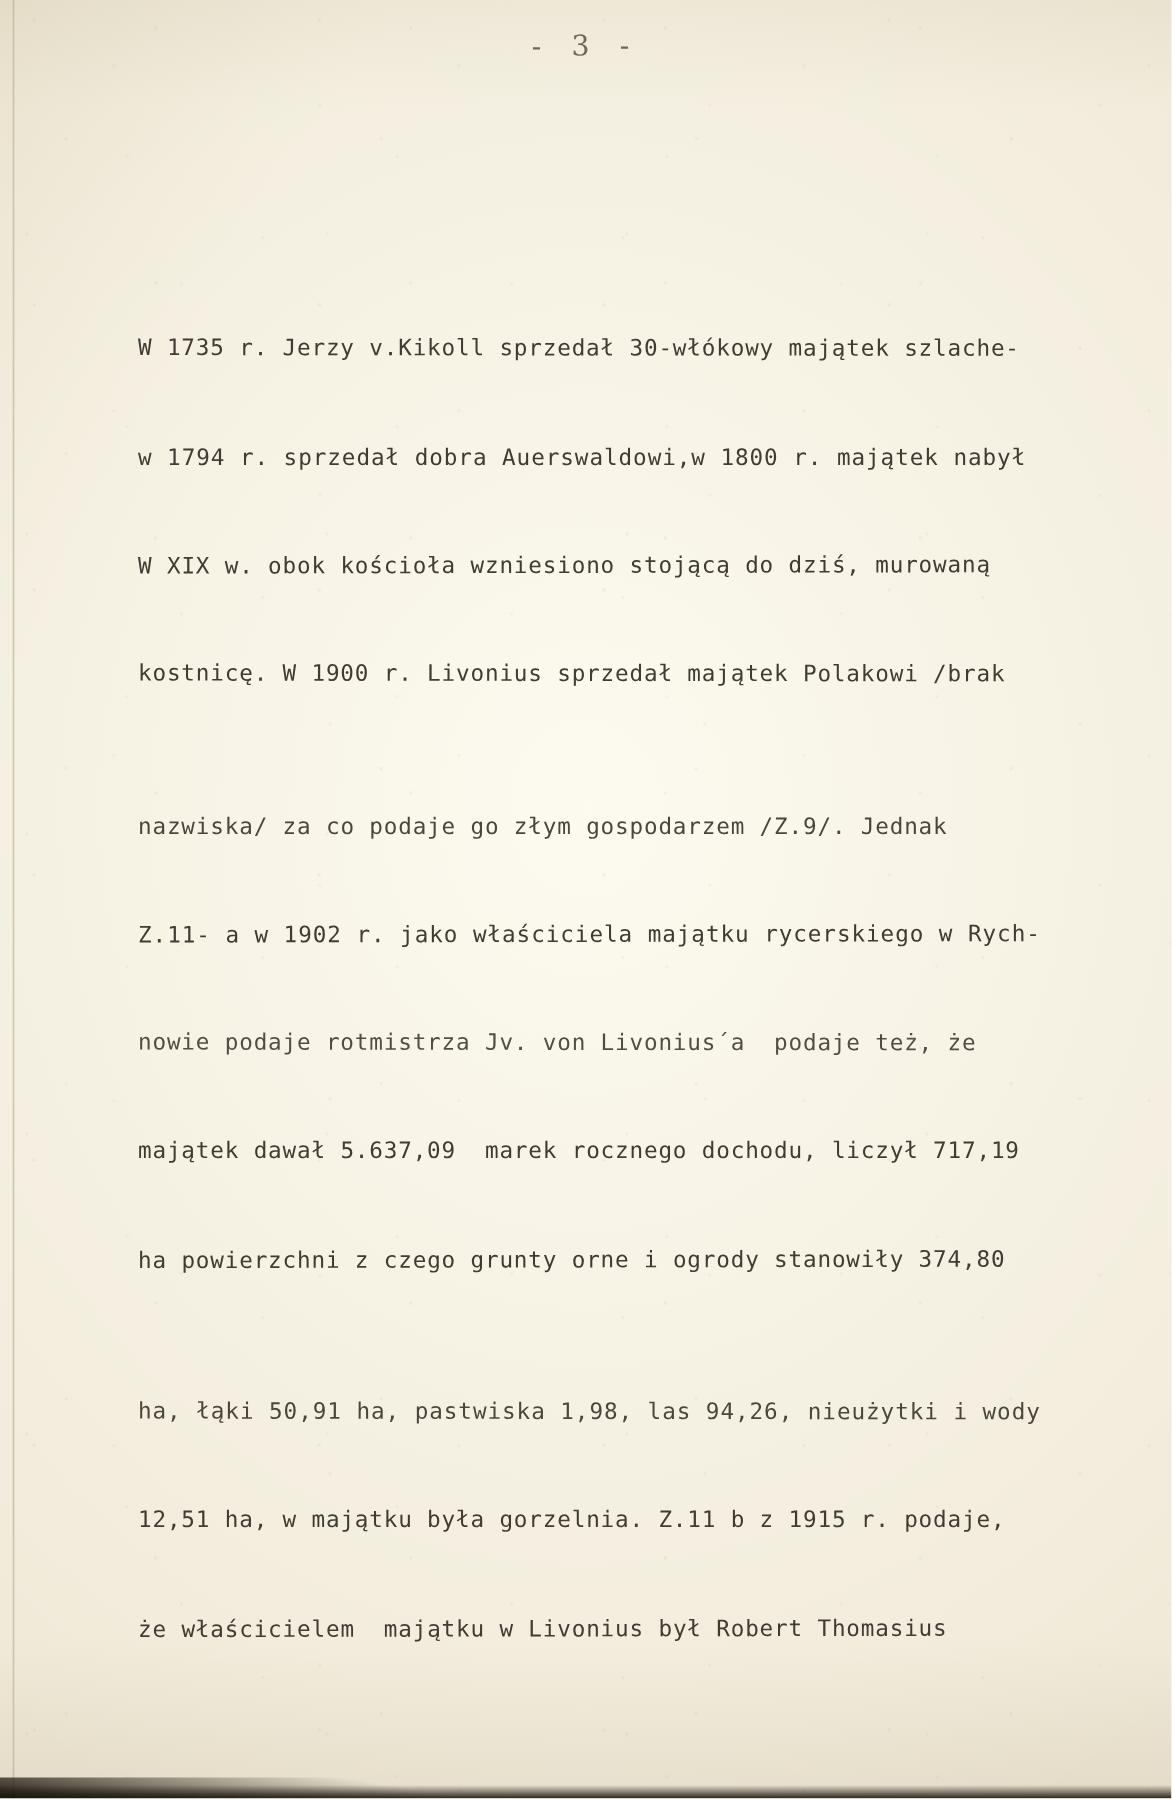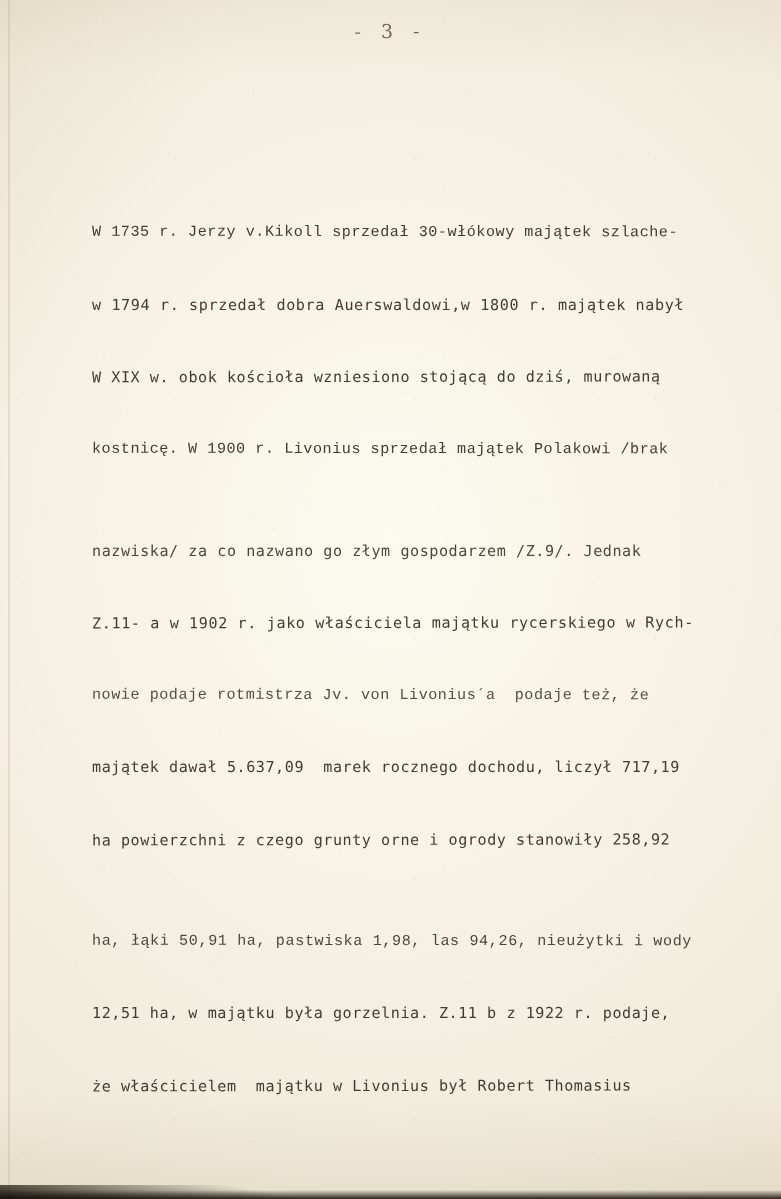--- a/index.html
+++ b/index.html
@@ -103,21 +103,21 @@
     white-space: pre-wrap;
   }
 
   .tline {
     display: block;
     white-space: pre;
     transform-origin: left center;
   }
   
   .tline:nth-child(3n)   { transform: translateY(0.4px) rotate(-0.09deg); }
-  .tline:nth-child(3n+1) { transform: translateY(-0.3px) rotate(0.05deg); font-family: Liberation Mono, monospace; }
+  .tline:nth-child(3n+1) { transform: translateY(-0.3px) rotate(0.05deg); }
   .tline:nth-child(5n)   { opacity: .94; margin-top: 29px; }
   .tline:nth-child(7n)   { opacity: .9; }
   .tline:nth-child(4n+2) { letter-spacing: .62px; }
 </style>
 </head>
 <body>
 
 <div class="page">
 
   <div class="grain"></div>
@@ -125,27 +125,27 @@
 
   <div class="folio">-  3  -</div>
 
   <div class="body-text">
     
     <p class="para">
       <span class="tline">W 1735 r. Jerzy v.Kikoll sprzedał 30-włókowy majątek szlache-</span>
       <span class="tline">w 1794 r. sprzedał dobra Auerswaldowi,w 1800 r. majątek nabył</span>
       <span class="tline">W XIX w. obok kościoła wzniesiono stojącą do dziś, murowaną</span>
       <span class="tline">kostnicę. W 1900 r. Livonius sprzedał majątek Polakowi /brak</span>
-      <span class="tline">nazwiska/ za co nazwano go złym gospodarzem /Z.9/. Jednak</span>
+      <span class="tline">nazwiska/ za co podaje go złym gospodarzem /Z.9/. Jednak</span>
       <span class="tline">Z.11- a w 1902 r. jako właściciela majątku rycerskiego w Rych-</span>
       <span class="tline">nowie podaje rotmistrza Jv. von Livonius´a  podaje też, że</span>
       <span class="tline">majątek dawał 5.637,09  marek rocznego dochodu, liczył 717,19</span>
-      <span class="tline">ha powierzchni z czego grunty orne i ogrody stanowiły 258,92</span>
+      <span class="tline">ha powierzchni z czego grunty orne i ogrody stanowiły 374,80</span>
       <span class="tline">ha, łąki 50,91 ha, pastwiska 1,98, las 94,26, nieużytki i wody</span>
-      <span class="tline">12,51 ha, w majątku była gorzelnia. Z.11 b z 1922 r. podaje,</span>
+      <span class="tline">12,51 ha, w majątku była gorzelnia. Z.11 b z 1915 r. podaje,</span>
       <span class="tline">że właścicielem  majątku w Livonius był Robert Thomasius</span>
       
       
     </p>
 
     
 
     
     
 

